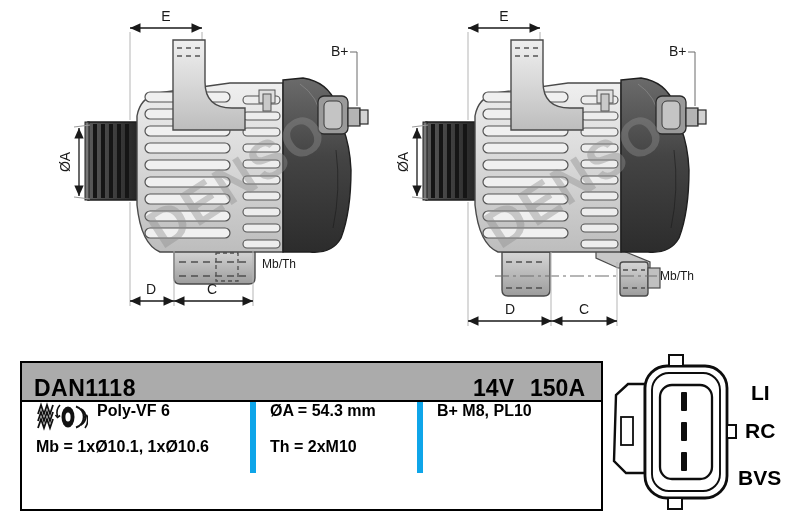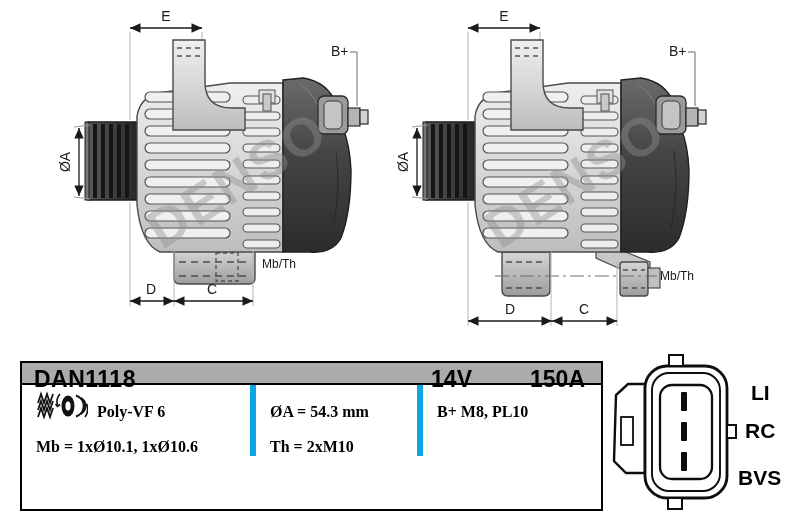--- a/index.html
+++ b/index.html
@@ -4,30 +4,30 @@
 <style>
   html,body{margin:0;padding:0;background:#fff;}
   body{width:800px;height:532px;position:relative;overflow:hidden;
        font-family:"Liberation Sans", sans-serif;}
   svg{font-family:"Liberation Sans", sans-serif;}
   .drawings{position:absolute;left:0;top:0;}
   .connector{position:absolute;left:605px;top:346px;}
 
   .spec-table{position:absolute;left:20px;top:361px;width:583px;height:150px;
               box-sizing:border-box;border:2px solid #000;background:#fff;}
-  .spec-header{height:22px;box-sizing:border-box;border-bottom:2px solid #000;
+  .spec-header{height:39px;box-sizing:border-box;border-bottom:2px solid #000;
                background:#ababab;display:flex;align-items:center;
                padding:13px 16px 0 12px;font-weight:bold;font-size:23px;color:#000;}
   .spec-header .pn{letter-spacing:.5px;}
   .spec-header .volt{margin-left:auto;}
-  .spec-header .amp{margin-left:58px;}
+  .spec-header .amp{margin-left:16px;}
   .spec-body{display:grid;grid-template-columns:228px 167px 1fr;
              grid-template-rows:1fr 1fr 1fr;height:107px;}
-  .cell{display:flex;align-items:flex-end;padding-left:14px;
-        font-weight:bold;font-size:16px;color:#000;white-space:nowrap;font-family:Liberation Serif, serif;}
+  .cell{display:flex;align-items:flex-start;padding-left:14px;
+        font-weight:bold;font-size:16px;color:#000;white-space:nowrap;}
   .col2,.col3{border-left:6px solid #0ea5e9;}
   .cell .icon{margin-right:9px;flex:0 0 auto;display:flex;}
 
   .dimtext{font-size:14px;fill:#1a1a1a;}
   .smalltext{font-size:12px;fill:#1a1a1a;}
   .pinlabel{font-size:21px;font-weight:600;fill:#000;}
 </style>
 </head>
 <body>
 

